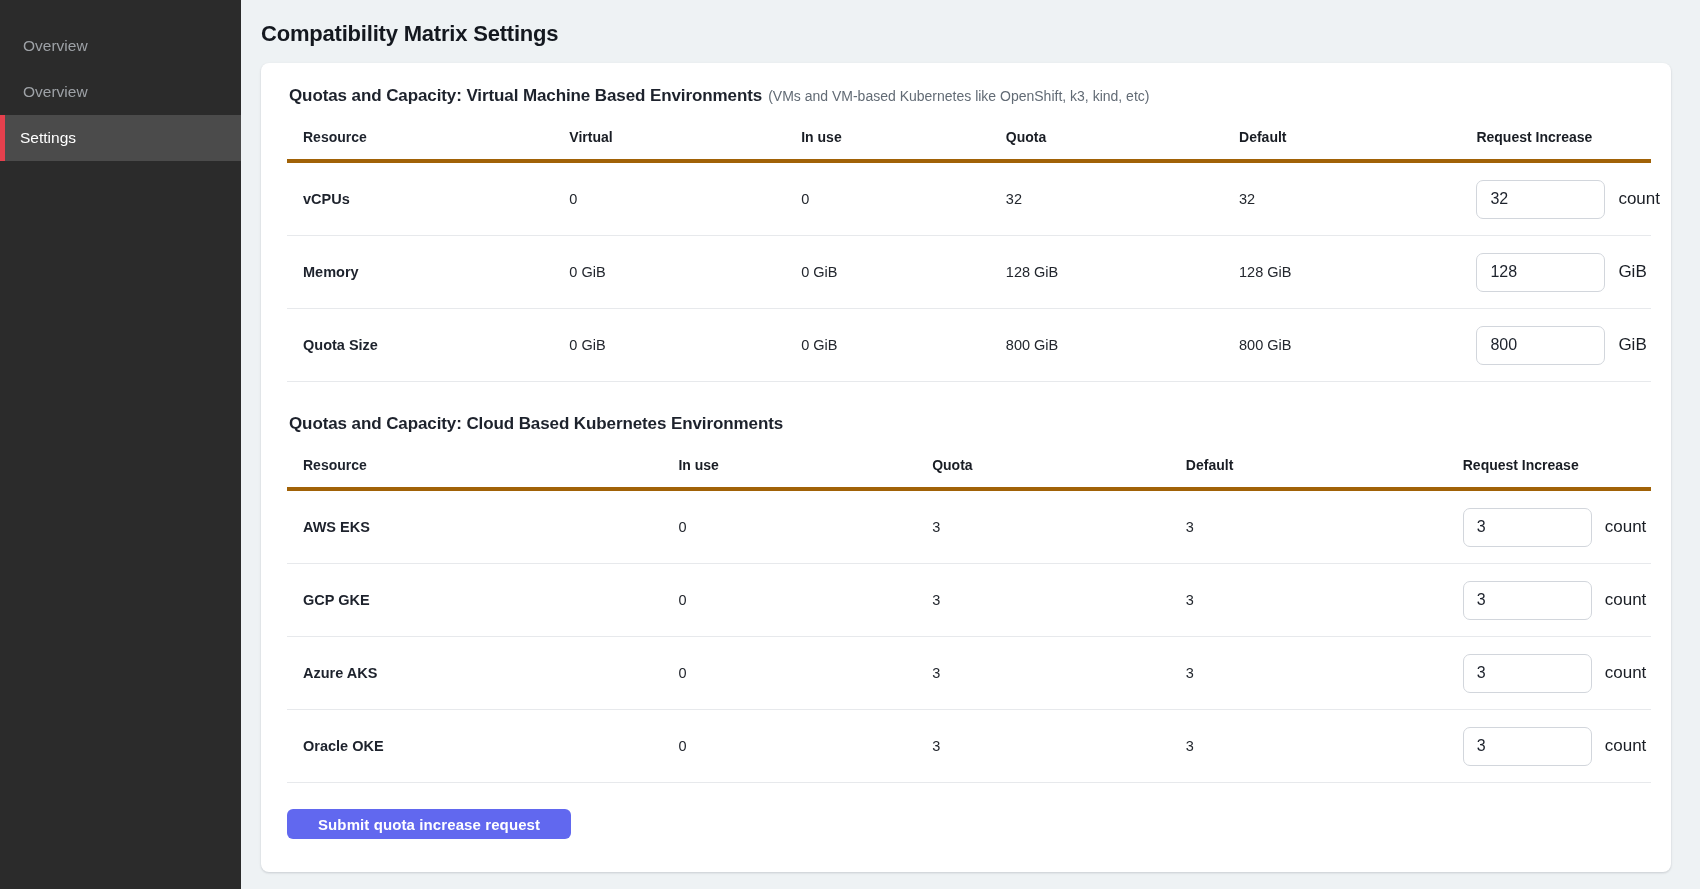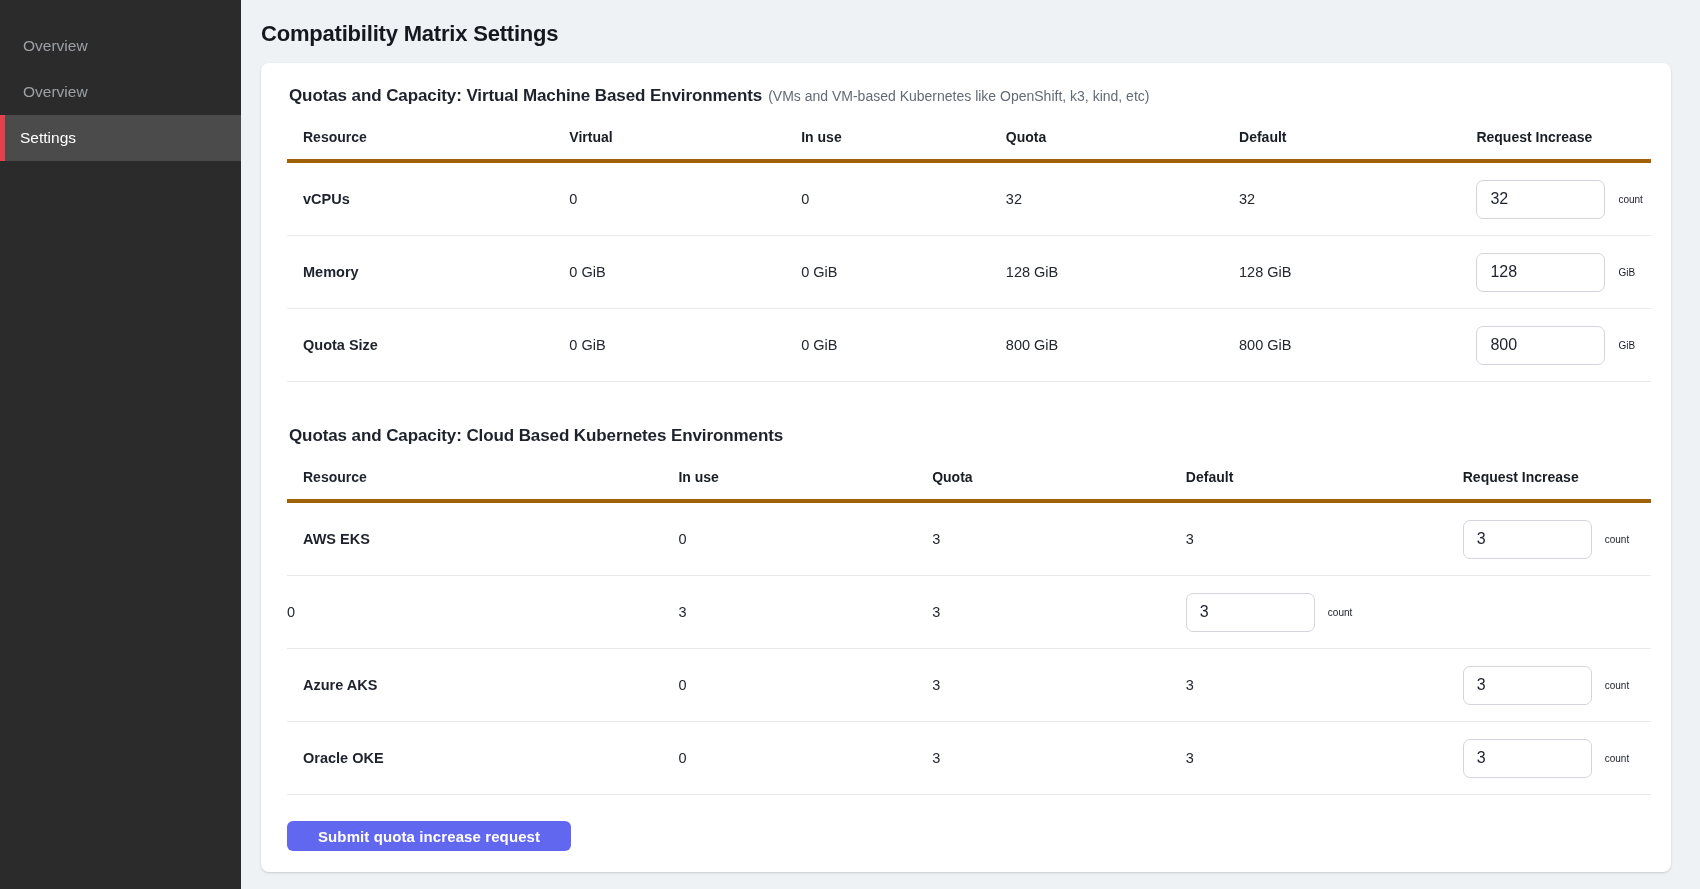--- a/index.html
+++ b/index.html
@@ -106,26 +106,26 @@
     border-radius: 7px;
     font-family: "Liberation Sans", "DejaVu Sans", sans-serif;
     font-size: 16px;
     color: #1d222c;
     padding: 0 10px 0 13px;
     outline: none;
     background: #fff;
   }
   .unit-label {
     margin-left: 13px;
-    font-size: 10px;
+    font-size: 17px;
     color: #1a1e25;
     text-align: center;
   }
 
-  .cloud-section { margin-top: 44px; }
+  .cloud-section { margin-top: 32px; }
 
   
   .submit-wrap {
     display: flex;
     justify-content: flex-start;
     margin-top: 26px;
   }
   .submit-btn {
     background: #6168ef;
     color: #ffffff;
@@ -221,20 +221,21 @@
         <div class="cell">0</div>
         <div class="cell">3</div>
         <div class="cell">3</div>
         <div class="cell request-cell">
           <input class="qty-input" type="text" value="3" style="">
           <span class="unit-label">count</span>
         </div>
       </div>
 
       <div class="grid-row cloud-grid data-row">
+        <div class="cell resource">GCP GKE</div>
         <div class="cell">0</div>
         <div class="cell">3</div>
         <div class="cell">3</div>
         <div class="cell request-cell">
           <input class="qty-input" type="text" value="3" style="">
           <span class="unit-label">count</span>
         </div>
       </div>
 
       <div class="grid-row cloud-grid data-row">

